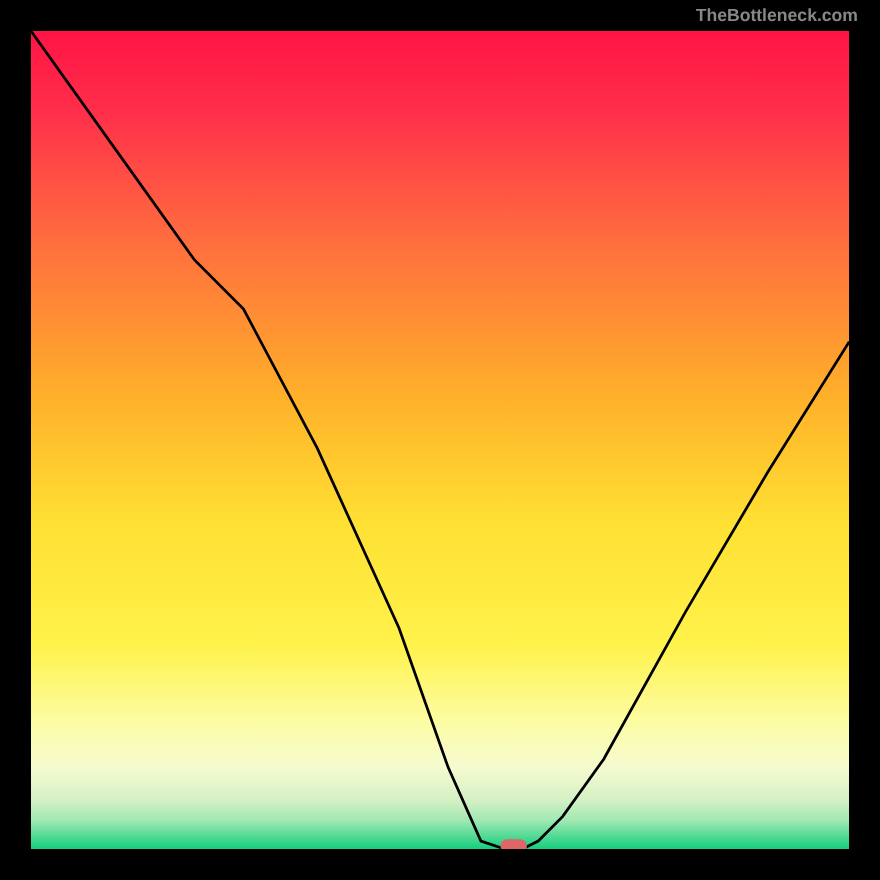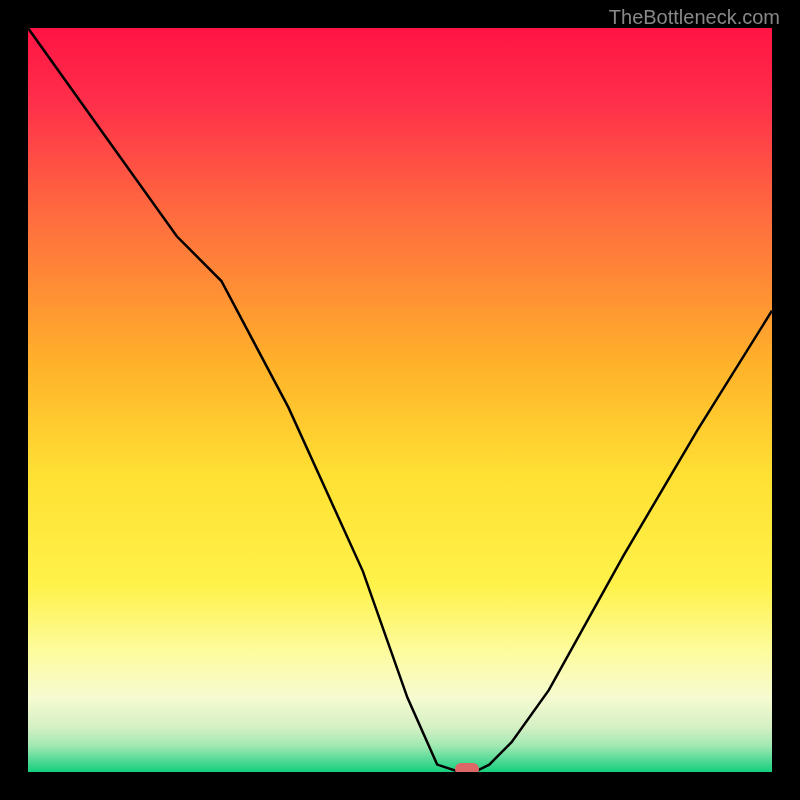--- a/index.html
+++ b/index.html
@@ -9,22 +9,22 @@
     height: 800px;
     background: #000;
     position: relative;
     font-family: Arial, sans-serif;
   }
   .watermark {
     position: absolute;
     top: 6px;
     right: 20px;
     color: #888;
-    font-size: 20px;
-    font-weight: 400;
+    font-size: 16px;
+    font-weight: 700;
     z-index: 10;
   }
   .plot-area {
     position: absolute;
     top: 28px;
     left: 28px;
     width: 744px;
     height: 744px;
     overflow: hidden;
   }

